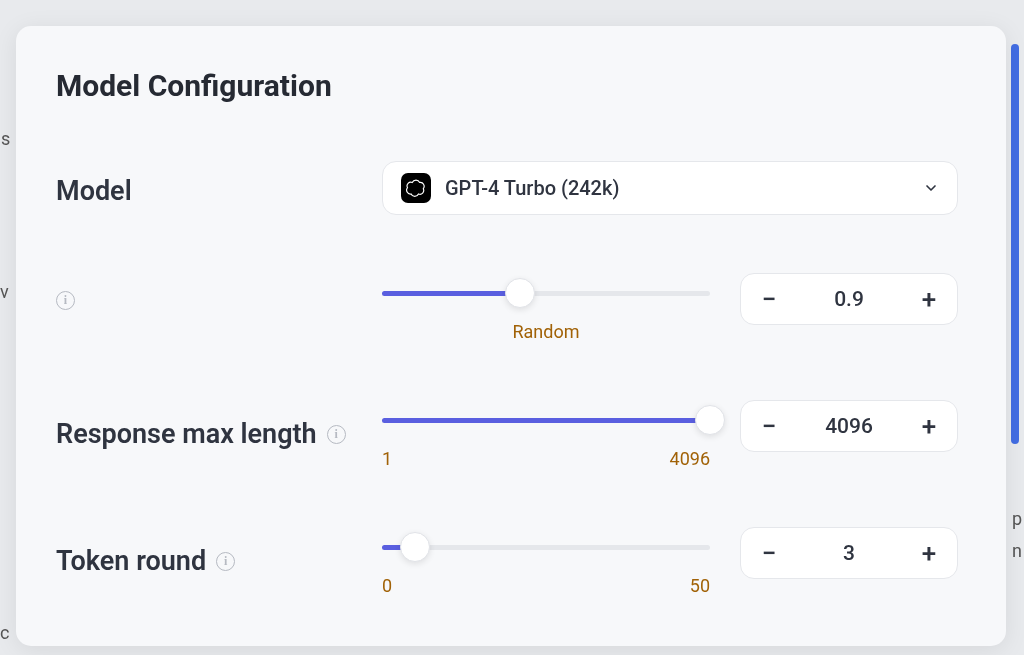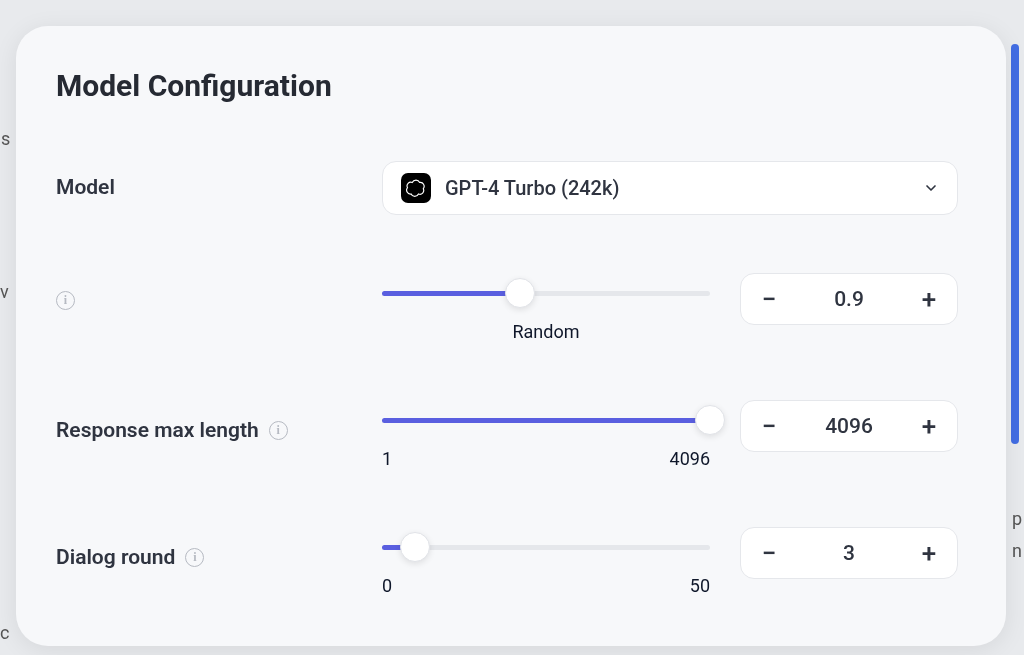--- a/index.html
+++ b/index.html
@@ -16,21 +16,21 @@
       color: #555;
       font-size: 18px;
     }
     .panel {
       position: absolute;
       left: 16px;
       top: 26px;
       width: 990px;
       height: 620px;
       background: #f7f8fa;
-      border-radius: 32px;
+      border-radius: 15px;
       box-shadow: 0 4px 24px rgba(0,0,0,0.08);
       padding: 42px 48px 30px 40px;
     }
     .panel-title {
       font-size: 30px;
       font-weight: 700;
       color: #262a33;
       margin-bottom: 58px;
     }
     .row {
@@ -39,21 +39,21 @@
       margin-bottom: 58px;
     }
     .row-label-col {
       width: 326px;
       display: flex;
       align-items: center;
       gap: 10px;
       padding-top: 8px;
     }
     .row-label {
-      font-size: 21px;
+      font-size: 27px;
       font-weight: 600;
       color: #2f3440;
     }
     .info-icon {
       width: 19px;
       height: 19px;
       border: 1.6px solid #b6bac2;
       border-radius: 50%;
       display: inline-flex;
       align-items: center;
@@ -136,21 +136,21 @@
       box-shadow: 0 2px 6px rgba(0,0,0,0.1);
       top: 50%;
       transform: translate(-50%, -50%);
       cursor: grab;
     }
     .slider-scale {
       display: flex;
       justify-content: space-between;
       margin-top: 14px;
       font-size: 18px;
-      color: #0f172a;
+      color: #a16207;
     }
     .slider-scale.center { justify-content: center; }
     .stepper {
       width: 218px;
       height: 52px;
       background: #ffffff;
       border: 1px solid #e5e7eb;
       border-radius: 14px;
       display: flex;
       align-items: center;
@@ -252,21 +252,21 @@
       <div class="stepper">
         <div class="stepper-btn">−</div>
         <div class="stepper-value">4096</div>
         <div class="stepper-btn">+</div>
       </div>
     </div>
   </div>
 
   <div class="row" style="margin-bottom:0;">
     <div class="row-label-col" style="padding-top:18px;">
-      <span class="row-label">Dialog round</span>
+      <span class="row-label">Token round</span>
       <span class="info-icon">i</span>
     </div>
     <div class="row-controls">
       <div class="slider-block">
         <div class="slider-track">
           <div class="track-bg"></div>
           <div class="track-fill" id="dr-fill" style="width: 10%;"></div>
           <div class="track-thumb" id="dr-thumb" style="left: 10%;"></div>
         </div>
         <div class="slider-scale">

